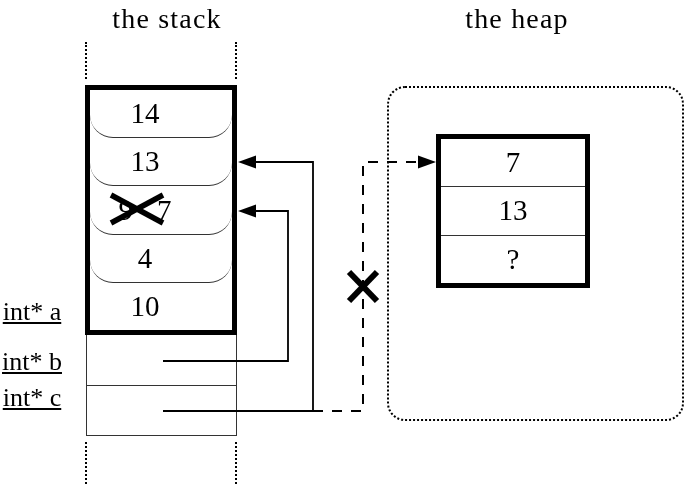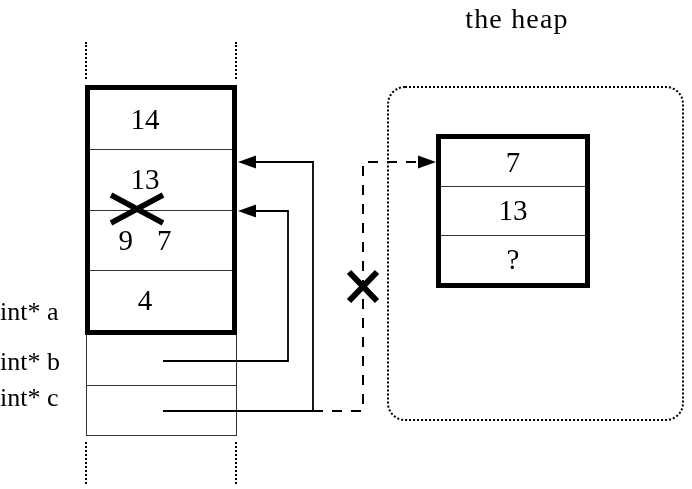--- a/index.html
+++ b/index.html
@@ -22,35 +22,36 @@
 
   .stack-box{
     position:absolute;left:85px;top:85px;width:152px;height:250px;
     border:5px solid #000;box-sizing:border-box;
     display:flex;flex-direction:column;background:#fff;
   }
   .stack-box .cell{
     flex:1;display:flex;align-items:center;justify-content:center;
     padding-right:32px;font-size:29px;border-bottom:1.6px solid #333;
     position:relative;
+    border-radius:23px;
   }
   .stack-box .cell:last-child{border-bottom:none;}
   .cell .new-val{margin-left:24px;}
 
   .sub-cells{
     position:absolute;left:86px;top:335px;width:151px;height:101px;
     border:1.6px solid #333;border-top:none;box-sizing:border-box;
     display:flex;flex-direction:column;background:#fff;
   }
   .sub-cells .sub-cell{flex:1;}
   .sub-cells .sub-cell:first-child{border-bottom:1.6px solid #333;}
 
   .ptr-label{
     position:absolute;left:0;width:64px;height:30px;line-height:30px;
-    text-align:left;font-size:26px;white-space:nowrap;
+    text-align:center;font-size:26px;white-space:nowrap;text-decoration:underline;
   }
   .lbl-a{top:297px;}
   .lbl-b{top:347px;}
   .lbl-c{top:383px;}
 
   .heap-region{
     position:absolute;left:387px;top:86px;width:297px;height:335px;
     border:2.4px dotted #000;border-radius:18px;box-sizing:border-box;
   }
   .heap-box{
@@ -64,40 +65,44 @@
   }
   .heap-box .cell:last-child{border-bottom:none;}
 
   svg.overlay{position:absolute;left:0;top:0;z-index:6;pointer-events:none;}
 </style>
 </head>
 <body>
 
 <div class="canvas">
 
+  <div class="title title-stack">the stack</div>
   <div class="title title-heap">the heap</div>
 
   <div class="guide gl-top"></div>
   <div class="guide gr-top"></div>
   <div class="guide gl-bot"></div>
   <div class="guide gr-bot"></div>
 
   <div class="stack-box">
     <div class="cell">
       <span>14</span>
     </div>
     <div class="cell">
       <span>13</span>
     </div>
     <div class="cell">
       <span>9</span>
       <span class="new-val">7</span>
     </div>
     <div class="cell">
       <span>4</span>
+    </div>
+    <div class="cell">
+      <span>10</span>
     </div>
   </div>
 
   <div class="sub-cells">
     <div class="sub-cell"></div>
     <div class="sub-cell"></div>
   </div>
 
   <div class="ptr-label lbl-a">int* a</div>
   <div class="ptr-label lbl-b">int* b</div>

